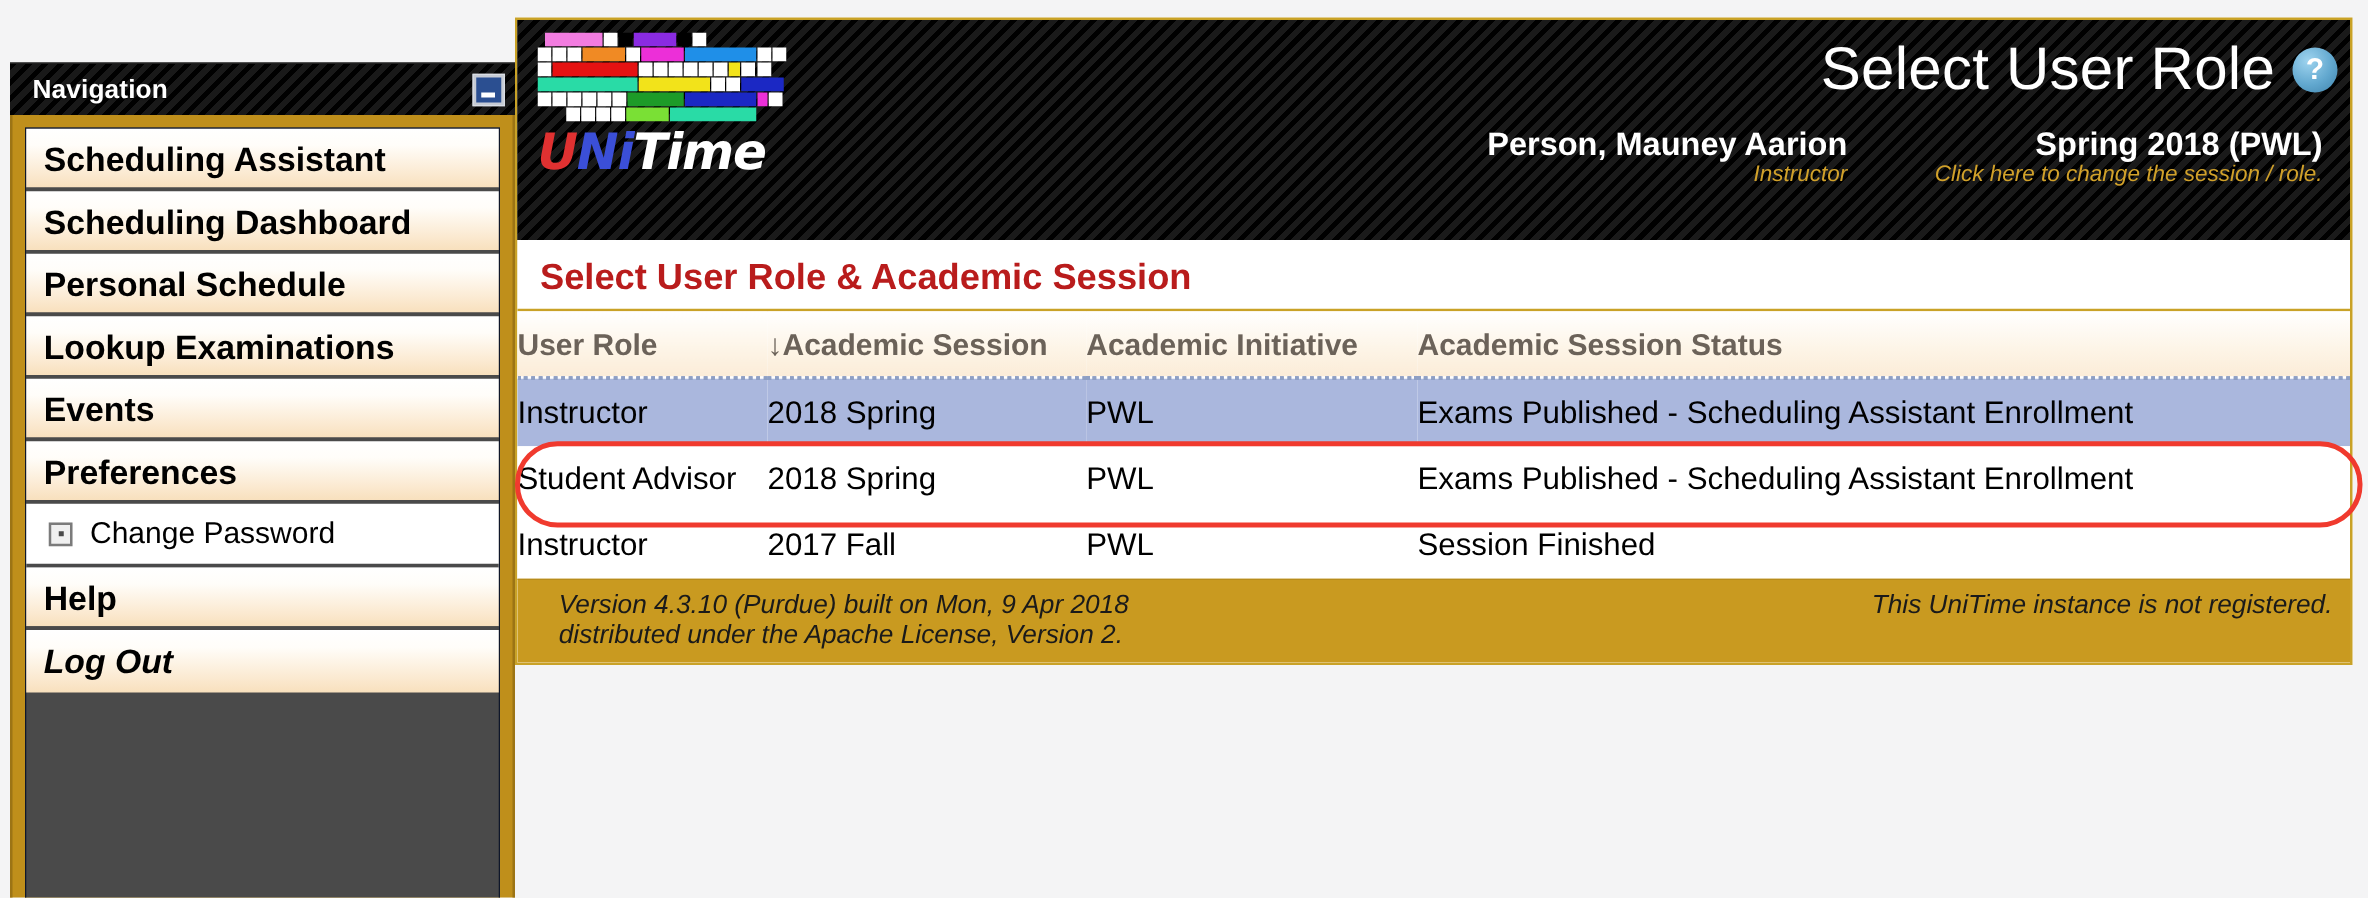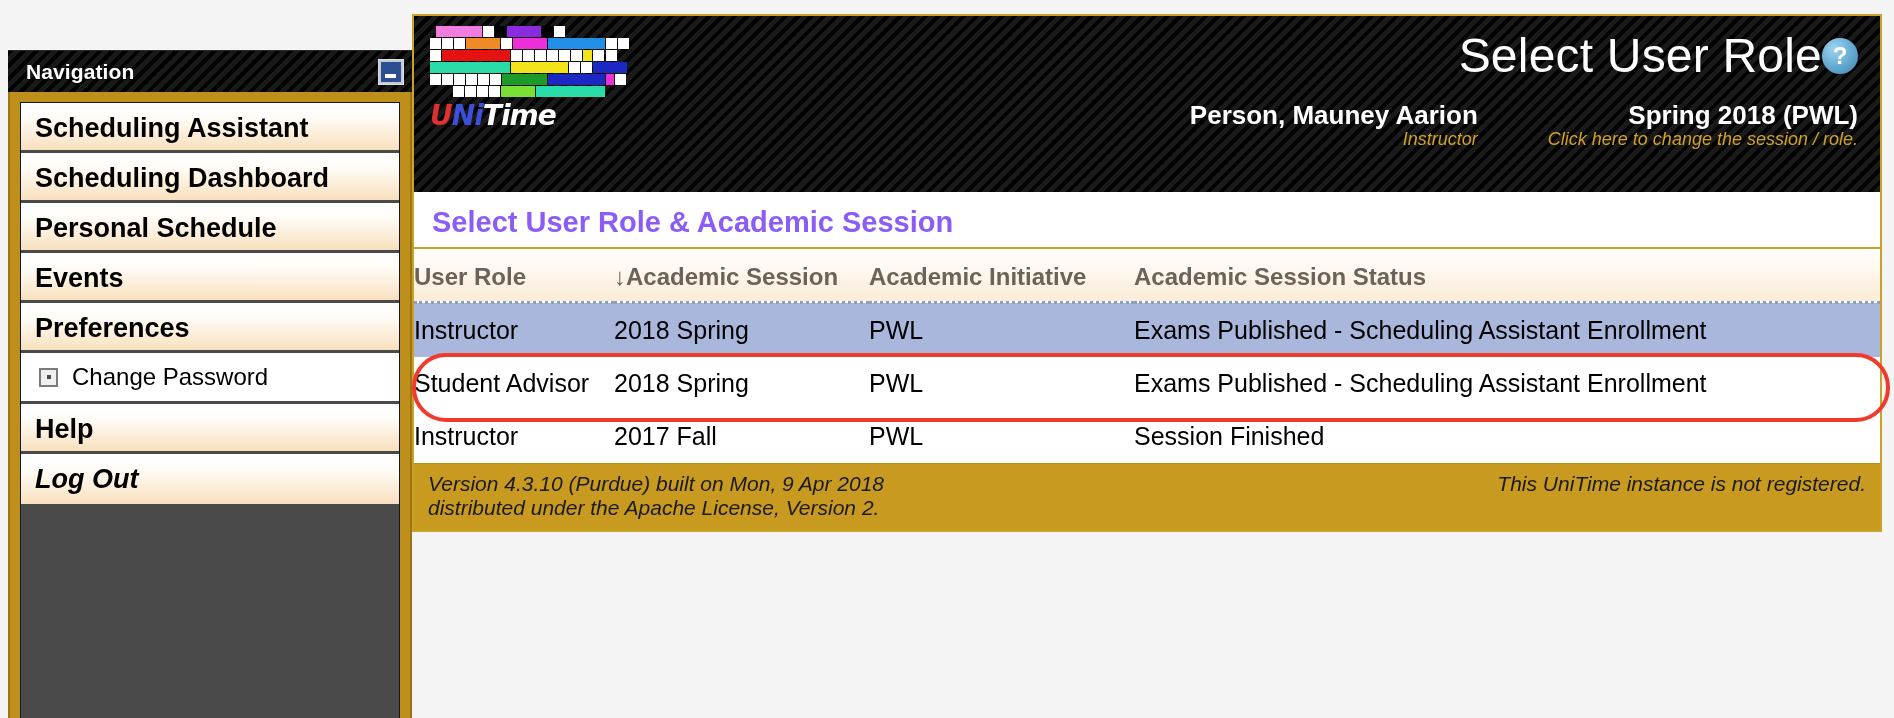--- a/index.html
+++ b/index.html
@@ -174,38 +174,38 @@
     left: 16px;
     top: 10px;
     width: 200px;
   }
   .logo-grid {
     display: block;
   }
   .logo-word {
     margin-top: 2px;
     font-family: "DejaVu Sans", sans-serif;
-    font-size: 28px;
+    font-size: 40px;
     font-style: italic;
     font-weight: bold;
     letter-spacing: -1px;
     line-height: 1;
     white-space: nowrap;
   }
   .logo-word .u { color: #e03131; }
   .logo-word .n { color: #3b4fd8; }
   .logo-word .t { color: #ffffff; }
 
   .page-title {
     position: absolute;
-    right: 22px;
+    right: 10px;
     top: 12px;
     display: flex;
     align-items: center;
-    gap: 0;
+    gap: 14px;
     text-align: center;
   }
   .page-title .ttl {
     color: #ffffff;
     font-size: 48px;
     font-weight: normal;
     letter-spacing: 0.2px;
     white-space: nowrap;
   }
   .help-badge {
@@ -247,21 +247,21 @@
     line-height: 1.1;
     margin-top: 1px;
   }
   .session-col { cursor: pointer; }
 
   .content-area { background: #ffffff; padding: 0; }
 
   .section-head {
     font-size: 29px;
     font-weight: bold;
-    color: #8b5cf6;
+    color: #b91c1c;
     padding: 14px 18px 8px 18px;
     border-bottom: 2px solid #c9a227;
     white-space: nowrap;
   }
 
   table.role-table {
     width: 100%;
     border-collapse: collapse;
     table-layout: fixed;
   }
@@ -298,20 +298,21 @@
     position: relative;
     border-top: 1px solid #b78c1c;
   }
   .footer-row {
     display: flex;
     font-size: 21px;
     font-style: italic;
     color: #1a1a1a;
     line-height: 1.15;
     white-space: nowrap;
+    margin-left: 19px;
   }
   .f-col-a { width: 470px; flex: none; }
   .f-col-b { width: 500px; flex: none; }
   .f-col-c { flex: 1; text-align: right; }
 
   
   .annotation-ring {
     position: absolute;
     border: 4px solid #f03a2e;
     border-radius: 34px;
@@ -332,20 +333,21 @@
           <i></i>
         </span>
     </div>
 
     <div class="nav-body">
       <div class="nav-list">
 
         <div class="nav-item">Scheduling Assistant</div>
         <div class="nav-item">Scheduling Dashboard</div>
         <div class="nav-item">Personal Schedule</div>
+        <div class="nav-item">Lookup Examinations</div>
         <div class="nav-item">Events</div>
         <div class="nav-item">Preferences</div>
 
         <div class="nav-subitem">
           <span class="sub-bullet">
               <i></i>
             </span>
           <span class="lbl">Change Password</span>
         </div>
 

